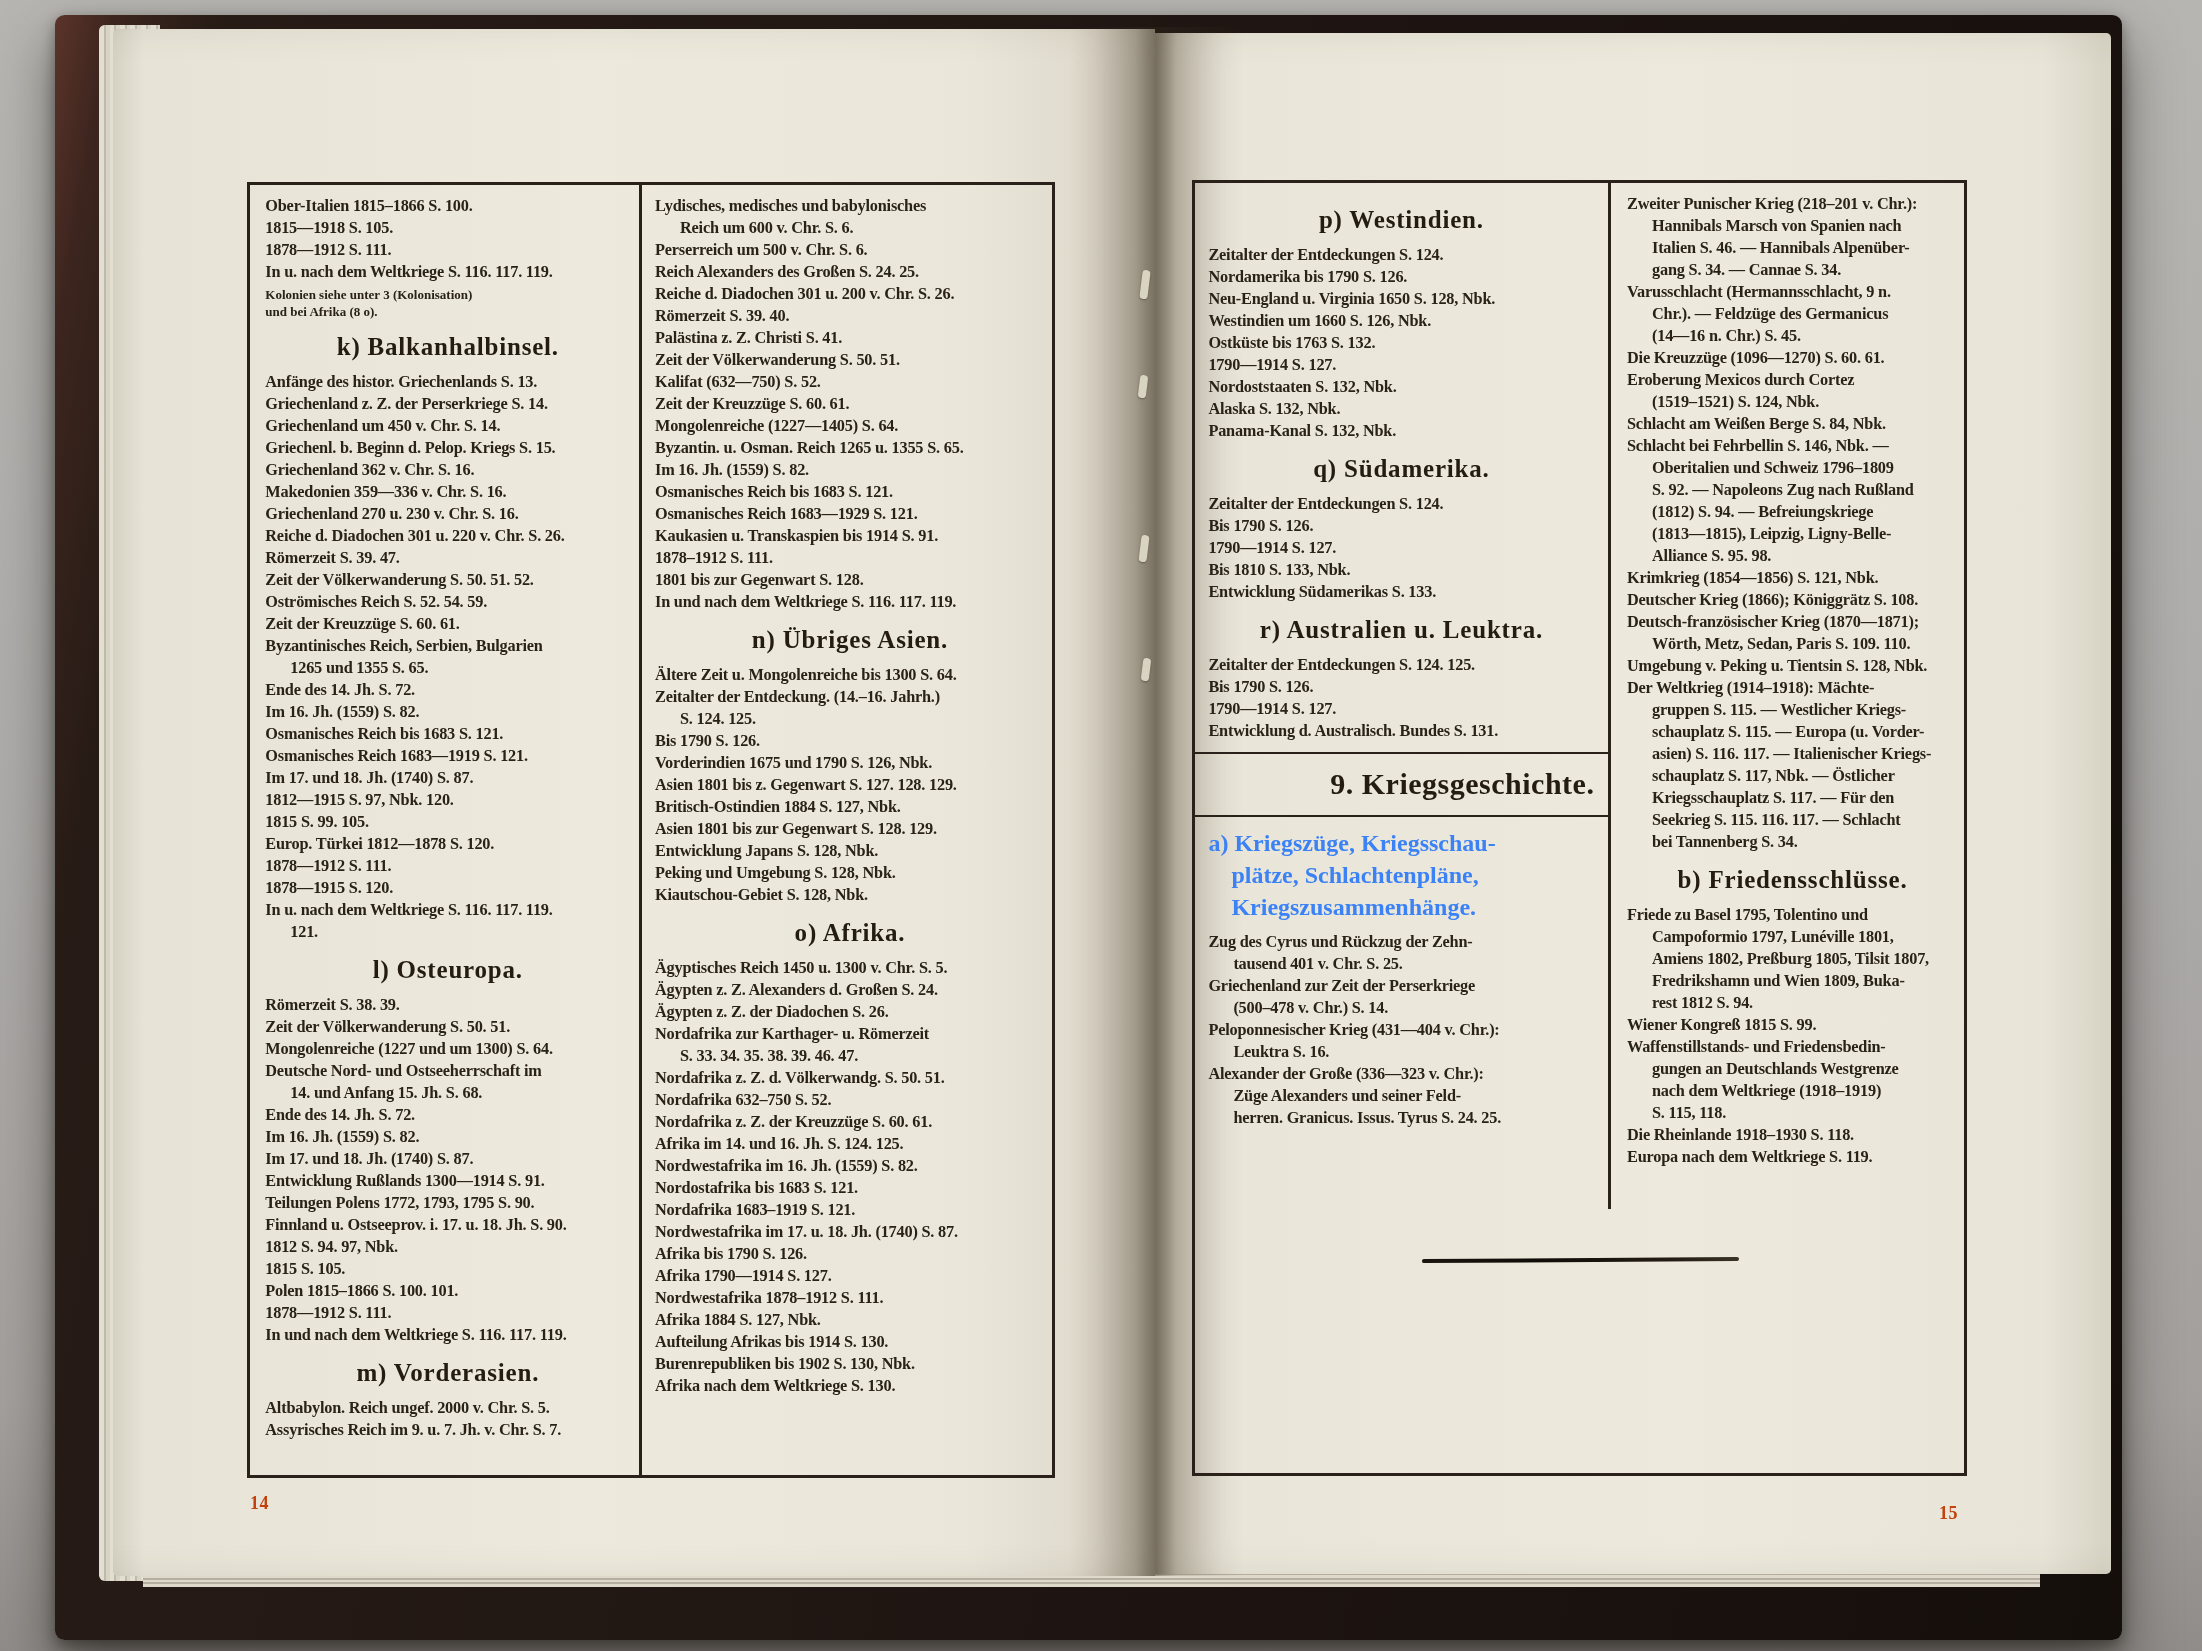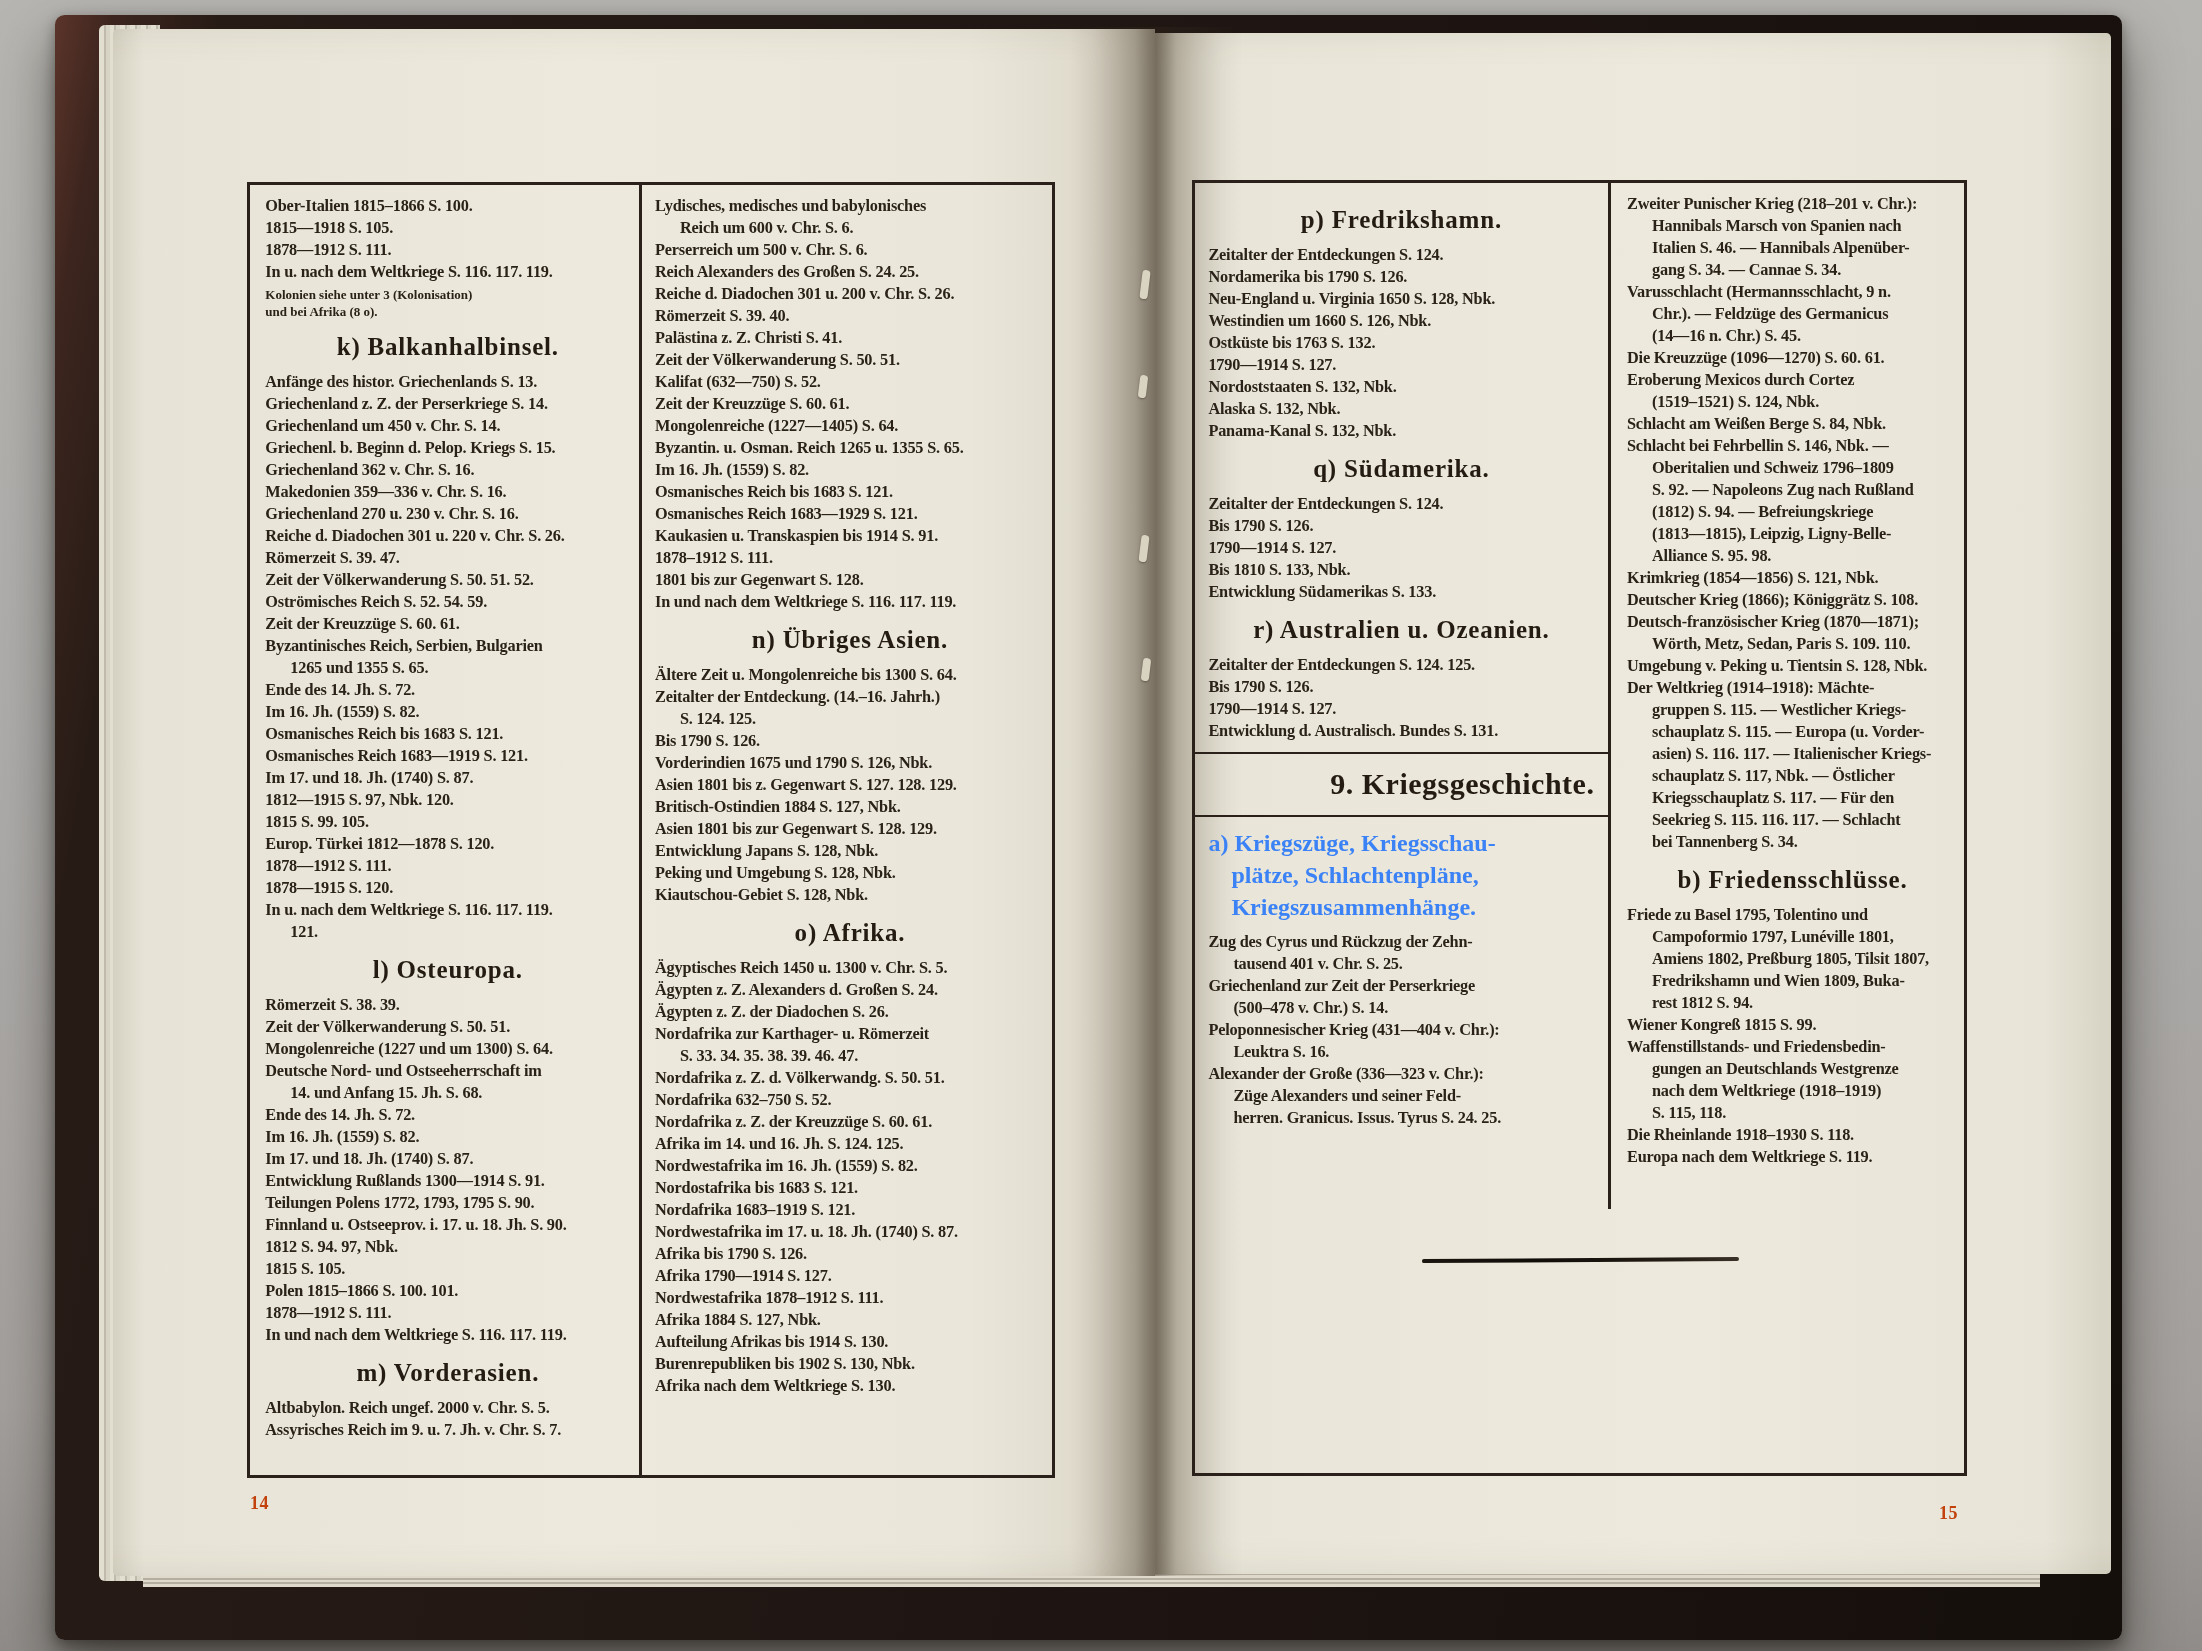--- a/index.html
+++ b/index.html
@@ -397,21 +397,21 @@
         </div>
         <div class="entry">
           <div class="line">Afrika nach dem Weltkriege S. 130.</div>
         </div>
       </div>
   </div>
 
   <div class="frame frameR">
     <div class="divider divR"></div>
     <div class="col colR1">
-        <div class="heading">p) Fredrikshamn.</div>
+        <div class="heading">p) Westindien.</div>
         <div class="entry">
           <div class="line">Zeitalter der Entdeckungen S. 124.</div>
         </div>
         <div class="entry">
           <div class="line">Nordamerika bis 1790 S. 126.</div>
         </div>
         <div class="entry">
           <div class="line">Neu-England u. Virginia 1650 S. 128, Nbk.</div>
         </div>
         <div class="entry">
@@ -441,21 +441,21 @@
         </div>
         <div class="entry">
           <div class="line">1790—1914 S. 127.</div>
         </div>
         <div class="entry">
           <div class="line">Bis 1810 S. 133, Nbk.</div>
         </div>
         <div class="entry">
           <div class="line">Entwicklung Südamerikas S. 133.</div>
         </div>
-        <div class="heading">r) Australien u. Ozeanien.</div>
+        <div class="heading">r) Australien u. Leuktra.</div>
         <div class="entry">
           <div class="line">Zeitalter der Entdeckungen S. 124. 125.</div>
         </div>
         <div class="entry">
           <div class="line">Bis 1790 S. 126.</div>
         </div>
         <div class="entry">
           <div class="line">1790—1914 S. 127.</div>
         </div>
         <div class="entry">

